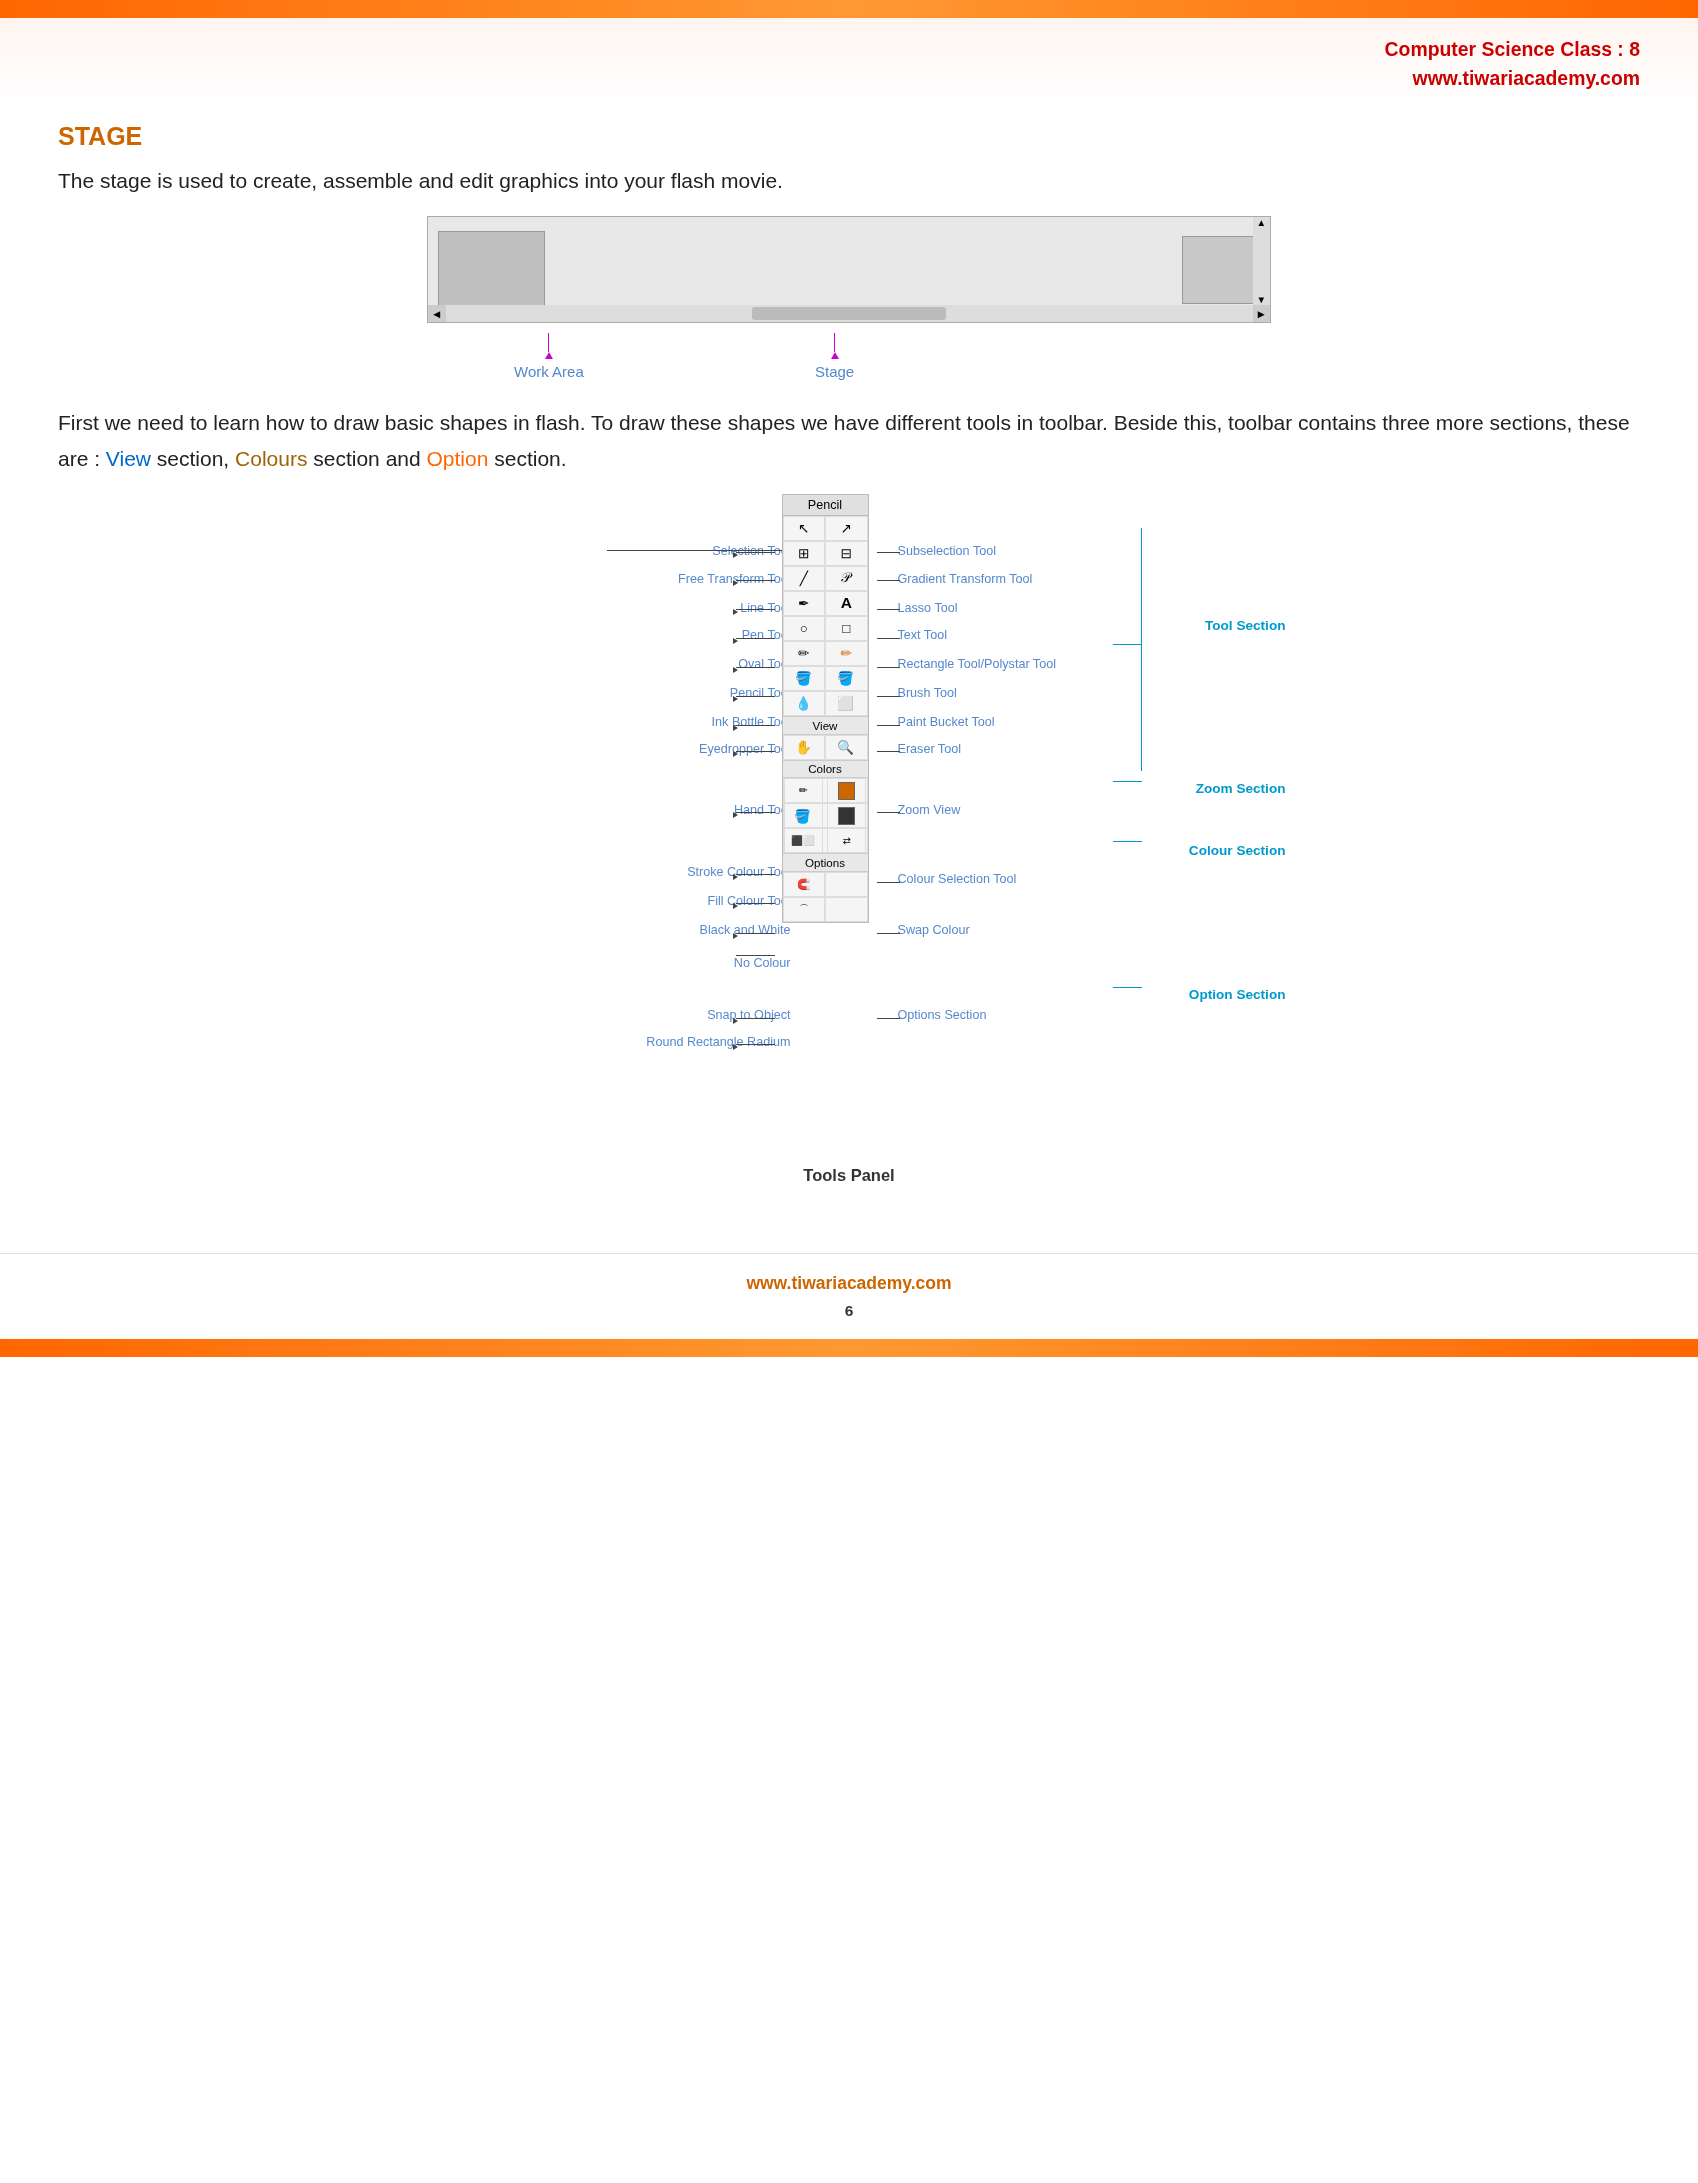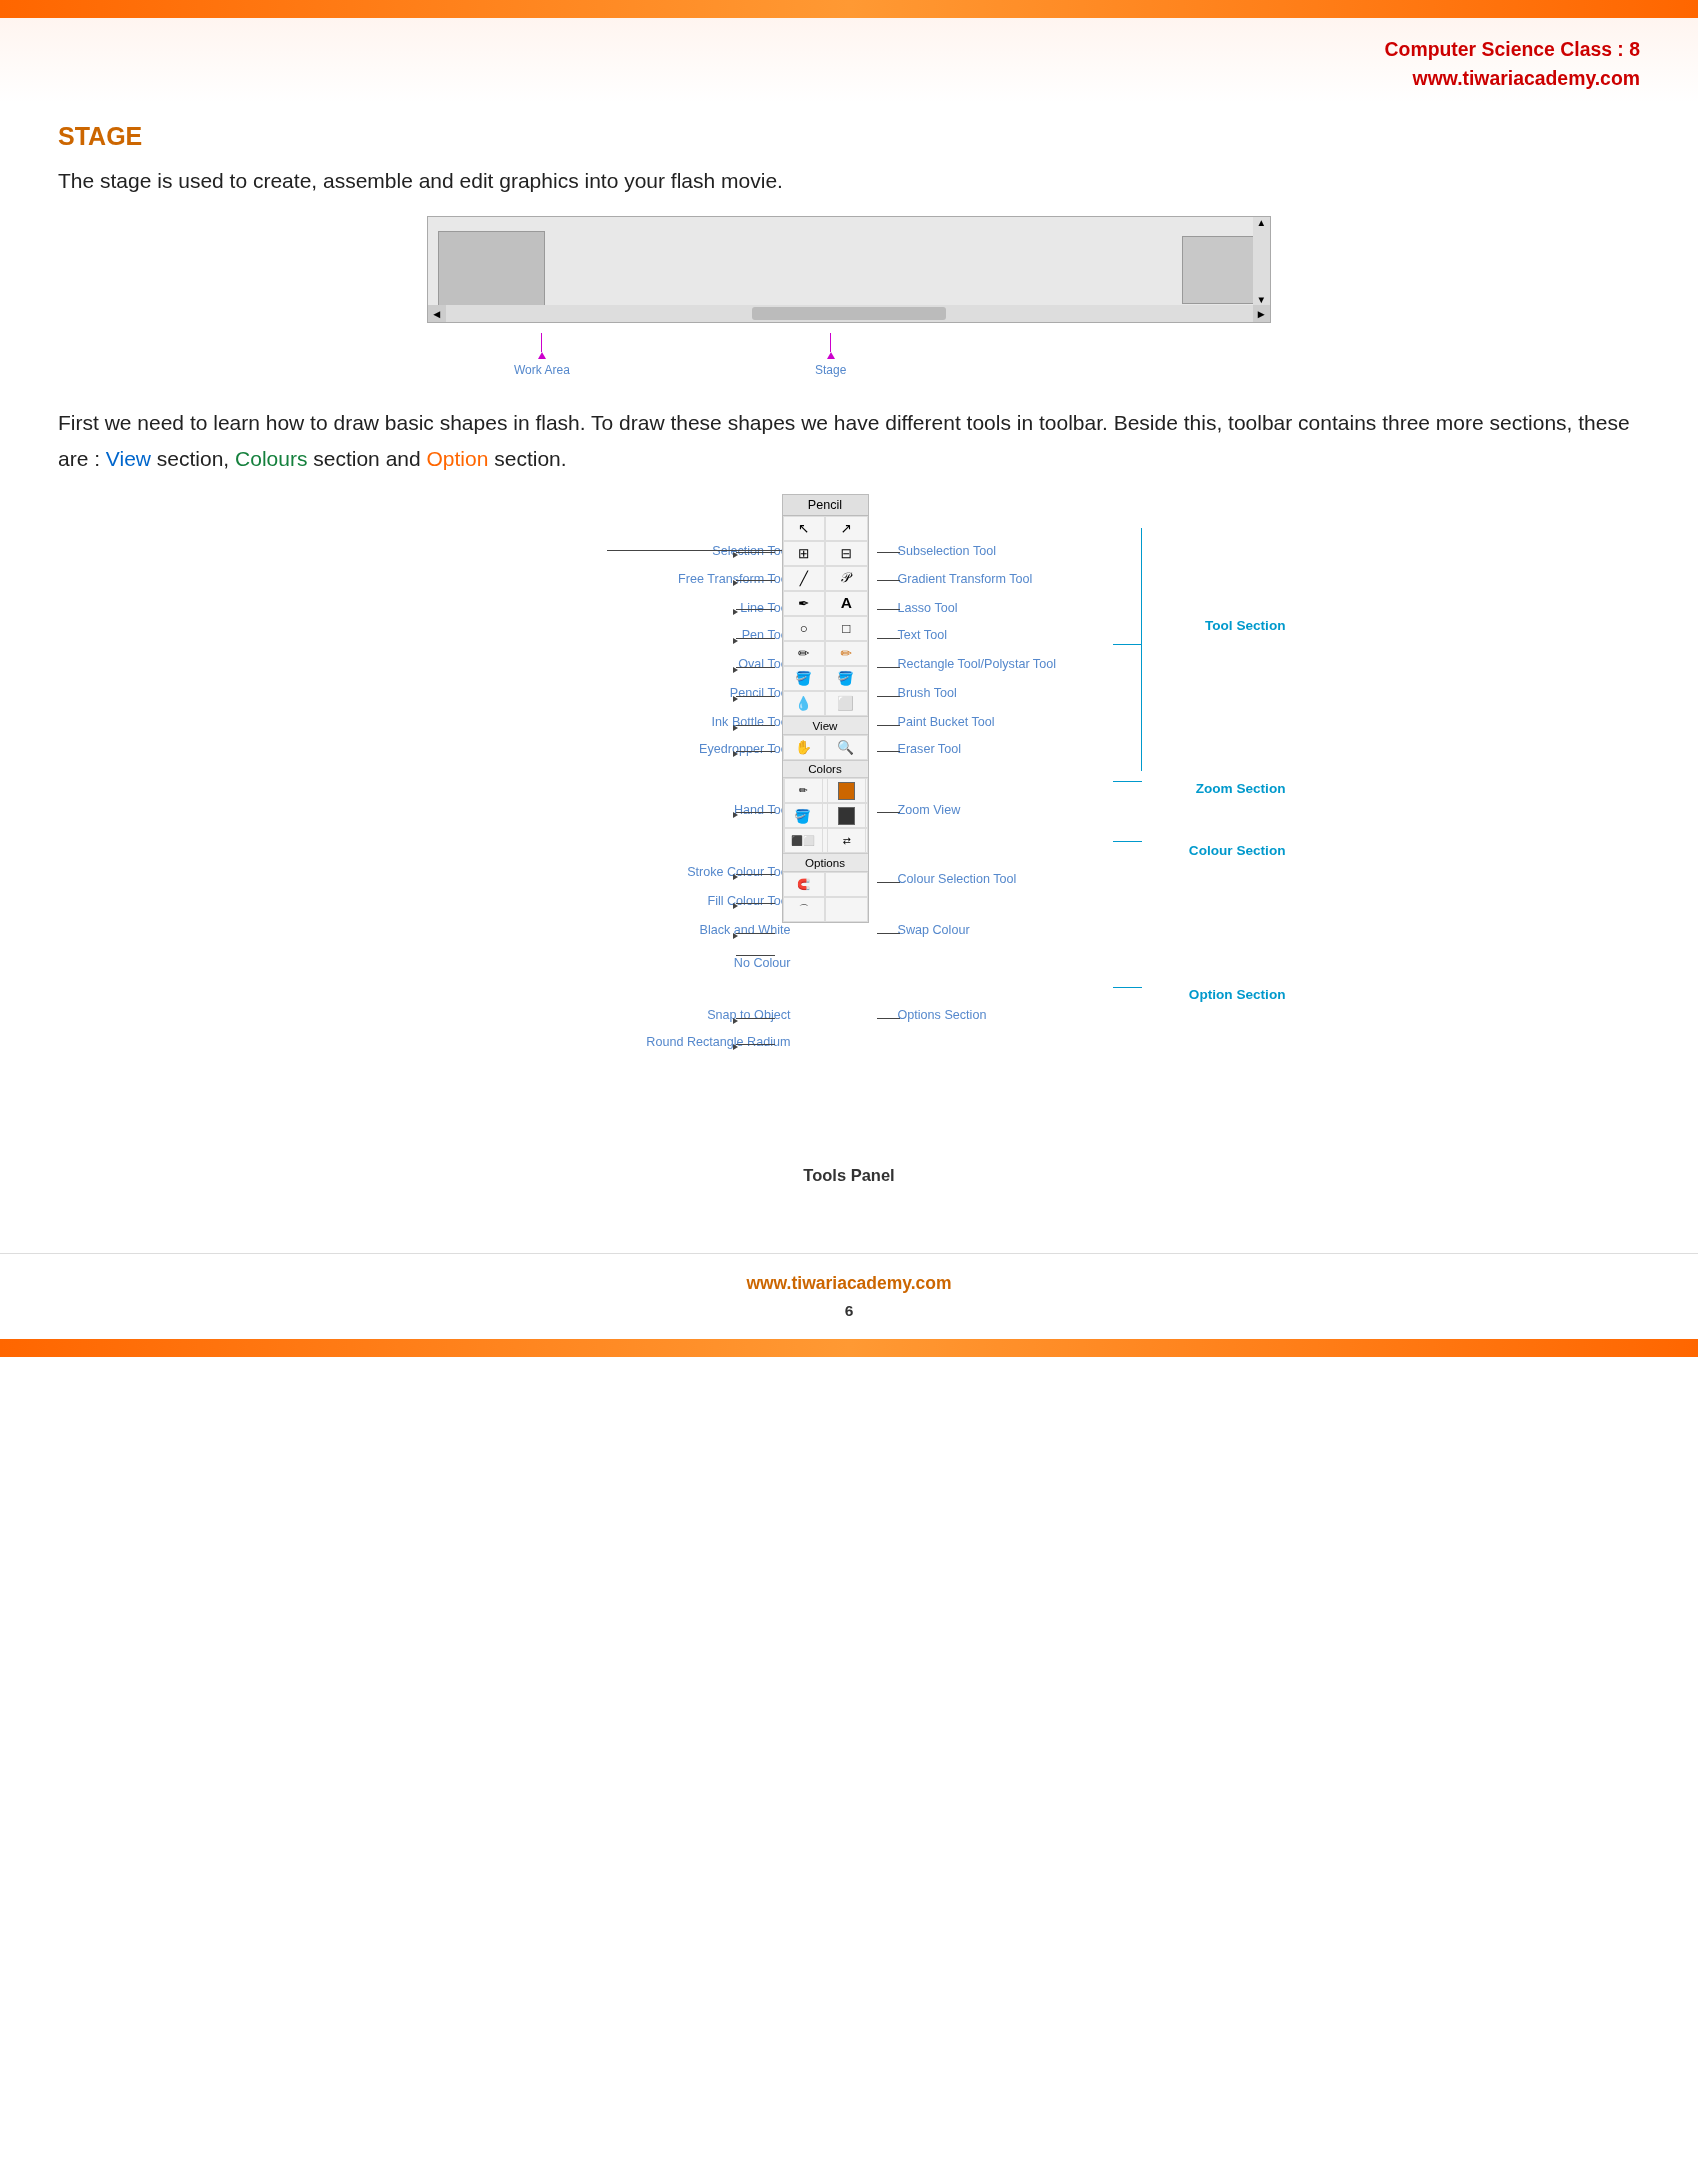--- a/index.html
+++ b/index.html
@@ -55,21 +55,21 @@
     }
 
     .section-para {
       font-size: 21px;
       color: #222;
       line-height: 1.7;
       margin-bottom: 17.5px;
     }
 
     .highlight-view { color: #0066cc; }
-    .highlight-colours { color: #15803d; }
+    .highlight-colours { color: #a16207; }
     .highlight-option { color: #ff6600; }
 
     
     .stage-area {
       border: 1.9px solid #aaa;
       background: #e8e8e8;
       width: 844px;
       height: 107px;
       margin: 0 auto 9.7px auto;
       position: relative;
@@ -132,21 +132,21 @@
       right: 0;
       width: 17.5px;
       bottom: 17.5px;
       background: #ddd;
       display: flex;
       flex-direction: column;
       align-items: center;
     }
     .stage-label {
       color: #5588cc;
-      font-size: 12px;
+      font-size: 15px;
     }
 
     
     .tools-panel {
       width: 87px;
       border: 1px solid #bbb;
       background: #f0f0f0;
       margin: 0 auto;
       font-size: 10.7px;
       position: relative;

